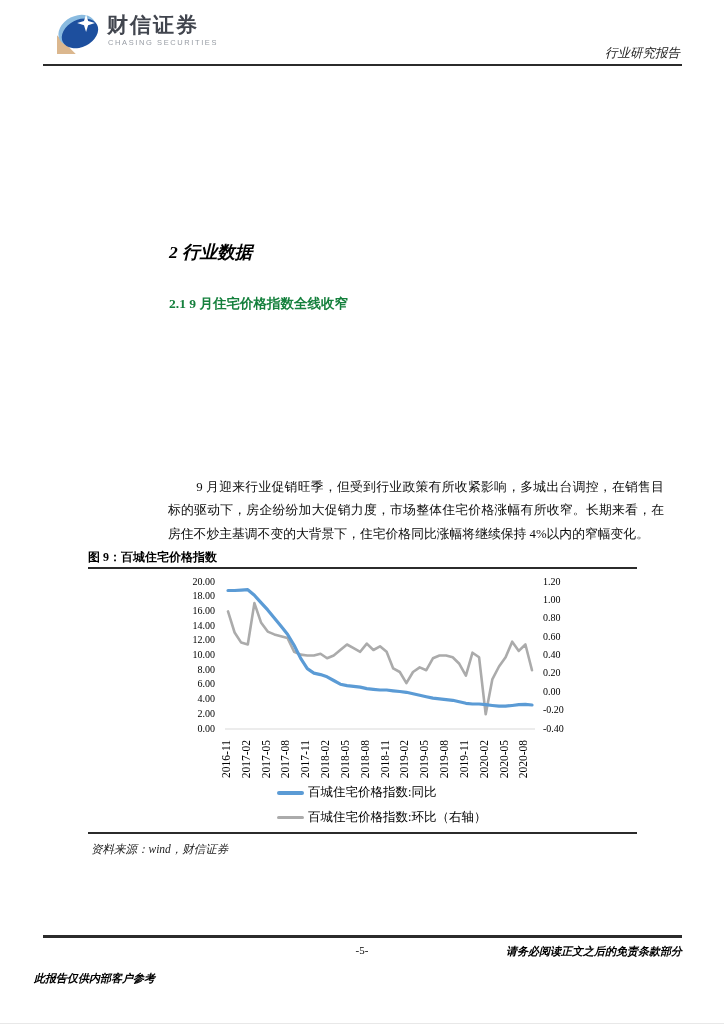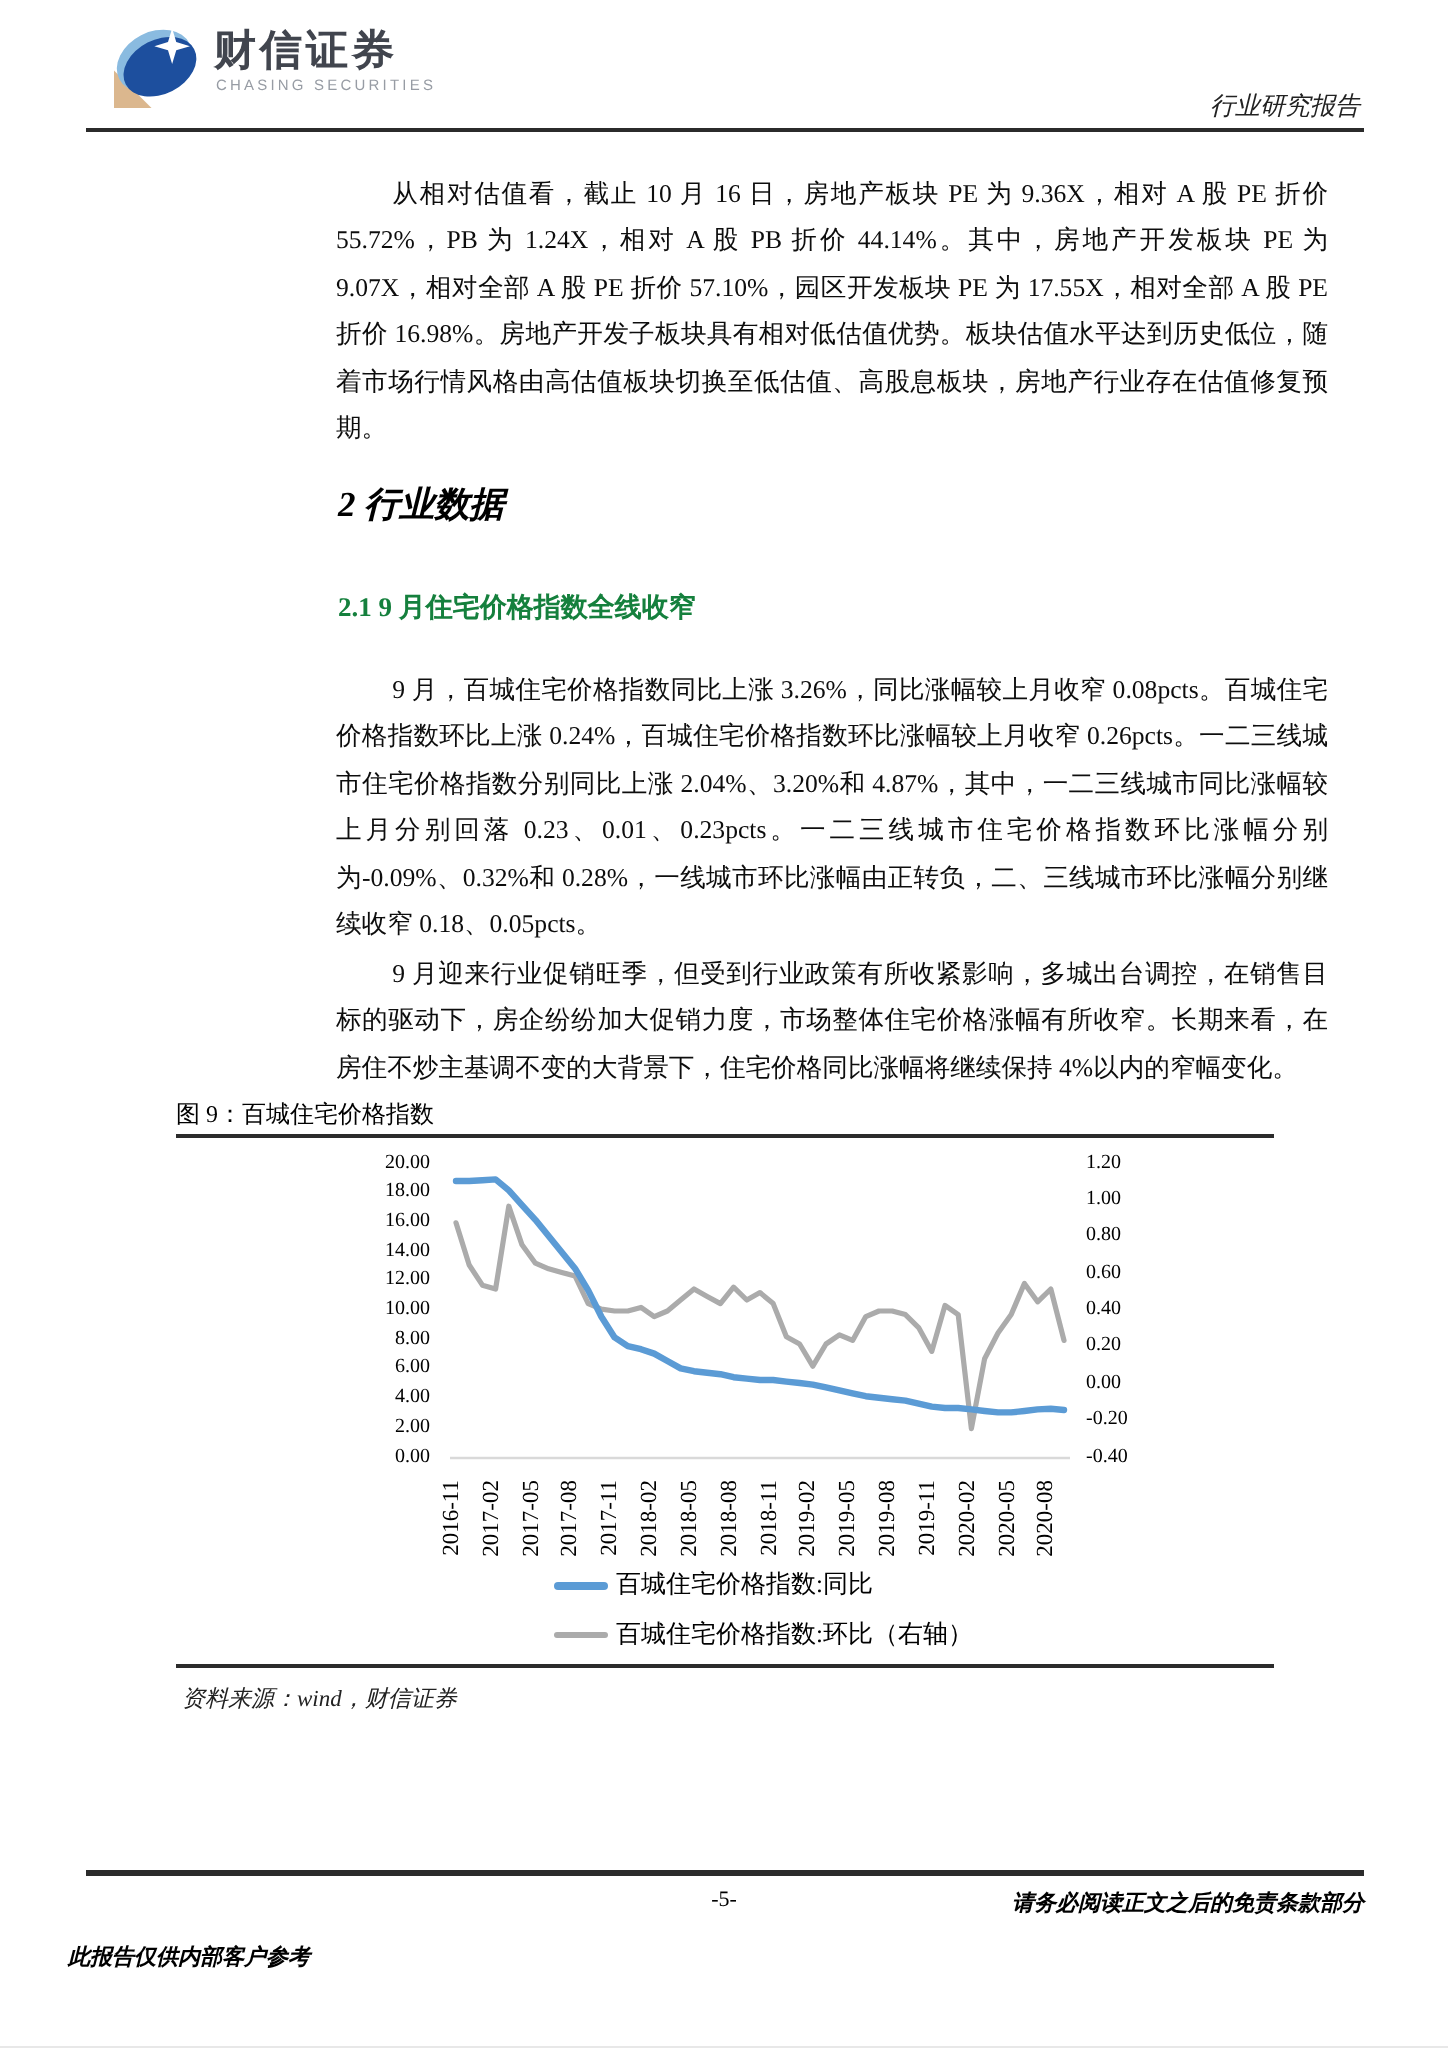--- a/index.html
+++ b/index.html
@@ -16,21 +16,21 @@
   .brand-en{position:absolute;left:108px;top:38px;font-size:7.5px;color:#979ca4;
             letter-spacing:1.6px;font-family:"Liberation Sans","DejaVu Sans",sans-serif;}
   .doc-type{position:absolute;right:44px;top:45px;font-size:12.5px;font-style:italic;color:#222;}
   .rule{position:absolute;background:#2b2b2b;}
   
   .para{position:absolute;left:168px;width:496px;font-size:12.8px;line-height:23.4px;
         text-align:justify;text-indent:2.2em;color:#0d0d0d;}
   .h2{position:absolute;left:169px;top:240px;font-size:17.5px;font-weight:bold;color:#000;font-style:italic;}
   .h21{position:absolute;left:169px;top:295px;font-size:13.5px;font-weight:bold;color:#15803d;}
   
-  .fig-caption{position:absolute;left:88px;top:549px;font-size:12px;font-weight:normal;color:#000;}
+  .fig-caption{position:absolute;left:88px;top:549px;font-size:12px;font-weight:bold;color:#000;}
   .fig-source{position:absolute;left:91px;top:842px;font-size:11.5px;font-style:italic;color:#222;}
   .ytick{position:absolute;width:50px;height:14px;font-size:10px;color:#000;line-height:14px;}
   .ytick.l{left:165px;text-align:right;}
   .ytick.r{left:543px;text-align:left;}
   .xtick{position:absolute;width:55px;height:13px;font-size:11.5px;line-height:13px;color:#000;
          text-align:right;transform:rotate(-90deg);transform-origin:0 0;}
   .legend-swatch{position:absolute;width:27px;height:4px;border-radius:2px;}
   .legend-label{position:absolute;font-size:12.5px;color:#000;line-height:15px;}
   
   .foot-text{position:absolute;top:944px;font-size:11px;color:#000;}
@@ -45,24 +45,22 @@
     <polygon points="0,48 0,28 20,48" fill="#dbb78e"></polygon>
     <ellipse cx="21.5" cy="23" rx="21" ry="15.5" fill="#8abbe0" transform="rotate(-27 21.5 23)"></ellipse>
     <ellipse cx="24.5" cy="26" rx="20.5" ry="14.5" fill="#1d4f9e" transform="rotate(-27 24.5 26)"></ellipse>
     <path d="M31 5.5 L33.2 12.8 L40.5 15 L33.2 17.2 L31 24.5 L28.8 17.2 L21.5 15 L28.8 12.8 Z" fill="#ffffff"></path>
   </svg>
   <div class="brand-cn">财信证券</div>
   <div class="brand-en">CHASING SECURITIES</div>
   <div class="doc-type">行业研究报告</div>
   <div class="rule" style="left:43px;top:64px;width:639px;height:1.5px;"></div>
 
-  <div class="para" style="top:86px;">从相对估值看，截止 10 月 16 日，房地产板块 PE 为 9.36X，相对 A 股 PE 折价 55.72%，PB 为 1.24X，相对 A 股 PB 折价 44.14%。其中，房地产开发板块 PE 为 9.07X，相对全部 A 股 PE 折价 57.10%，园区开发板块 PE 为 17.55X，相对全部 A 股 PE 折价 16.98%。房地产开发子板块具有相对低估值优势。板块估值水平达到历史低位，随着市场行情风格由高估值板块切换至低估值、高股息板块，房地产行业存在估值修复预期。</div>
   <div class="h2">2 行业数据</div>
   <div class="h21">2.1 9 月住宅价格指数全线收窄</div>
-  <div class="para" style="top:334px;">9 月，百城住宅价格指数同比上涨 3.26%，同比涨幅较上月收窄 0.08pcts。百城住宅价格指数环比上涨 0.24%，百城住宅价格指数环比涨幅较上月收窄 0.26pcts。一二三线城市住宅价格指数分别同比上涨 2.04%、3.20%和 4.87%，其中，一二三线城市同比涨幅较上月分别回落 0.23、0.01、0.23pcts。一二三线城市住宅价格指数环比涨幅分别为-0.09%、0.32%和 0.28%，一线城市环比涨幅由正转负，二、三线城市环比涨幅分别继续收窄 0.18、0.05pcts。</div>
   <div class="para" style="top:476px;">9 月迎来行业促销旺季，但受到行业政策有所收紧影响，多城出台调控，在销售目标的驱动下，房企纷纷加大促销力度，市场整体住宅价格涨幅有所收窄。长期来看，在房住不炒主基调不变的大背景下，住宅价格同比涨幅将继续保持 4%以内的窄幅变化。</div>
 
   <div class="fig-caption">图 9：百城住宅价格指数</div>
   <div class="rule" style="left:88px;top:567px;width:549px;height:1.5px;"></div>
 
   <div class="abs" id="chart-layer" style="left:0;top:0;width:724px;height:1024px;pointer-events:none;">
     <svg id="plot" style="position:absolute;left:225px;top:575px;" width="310" height="160" viewBox="0 0 310 160">
         <line x1="0" y1="154" x2="310" y2="154" stroke="#d9d9d9" stroke-width="1.2"></line>
         <polyline points="3.0,36.4 9.6,57.5 16.2,67.6 22.8,69.5 29.4,28.1 36.0,47.4 42.7,56.6 49.3,59.4 55.9,61.2 62.5,63.0 69.1,76.8 75.7,79.6 82.3,80.5 88.9,80.5 95.5,78.7 102.1,83.3 108.7,80.5 115.3,75.0 122.0,69.5 128.6,73.2 135.2,76.8 141.8,68.6 148.4,75.0 155.0,71.3 161.6,76.8 168.2,93.4 174.8,97.0 181.4,108.1 188.0,97.0 194.7,92.4 201.3,95.2 207.9,83.3 214.5,80.5 221.1,80.5 227.7,82.3 234.3,88.8 240.9,100.7 247.5,77.7 254.1,82.3 260.7,139.3 267.3,104.4 274.0,91.5 280.6,82.3 287.2,66.7 293.8,75.9 300.4,69.5 307.0,95.2" fill="none" stroke="#ABABAB" stroke-width="2.6" stroke-linejoin="round" stroke-linecap="round"></polyline>
         <polyline points="3.0,15.5 9.6,15.5 16.2,15.1 22.8,14.7 29.4,20.2 36.0,27.6 42.7,34.9 49.3,43.0 55.9,51.1 62.5,59.2 69.1,70.2 75.7,83.4 82.3,93.7 88.9,98.1 95.5,99.6 102.1,101.8 108.7,105.5 115.3,109.2 122.0,110.6 128.6,111.4 135.2,112.1 141.8,113.6 148.4,114.3 155.0,115.0 161.6,115.0 168.2,115.8 174.8,116.5 181.4,117.3 188.0,118.7 194.7,120.2 201.3,121.7 207.9,123.1 214.5,123.9 221.1,124.6 227.7,125.3 234.3,126.8 240.9,128.3 247.5,129.0 254.1,129.0 260.7,129.7 267.3,130.5 274.0,131.2 280.6,131.2 287.2,130.5 293.8,129.7 300.4,129.4 307.0,130.0" fill="none" stroke="#5B9BD5" stroke-width="3.2" stroke-linejoin="round" stroke-linecap="round"></polyline>

